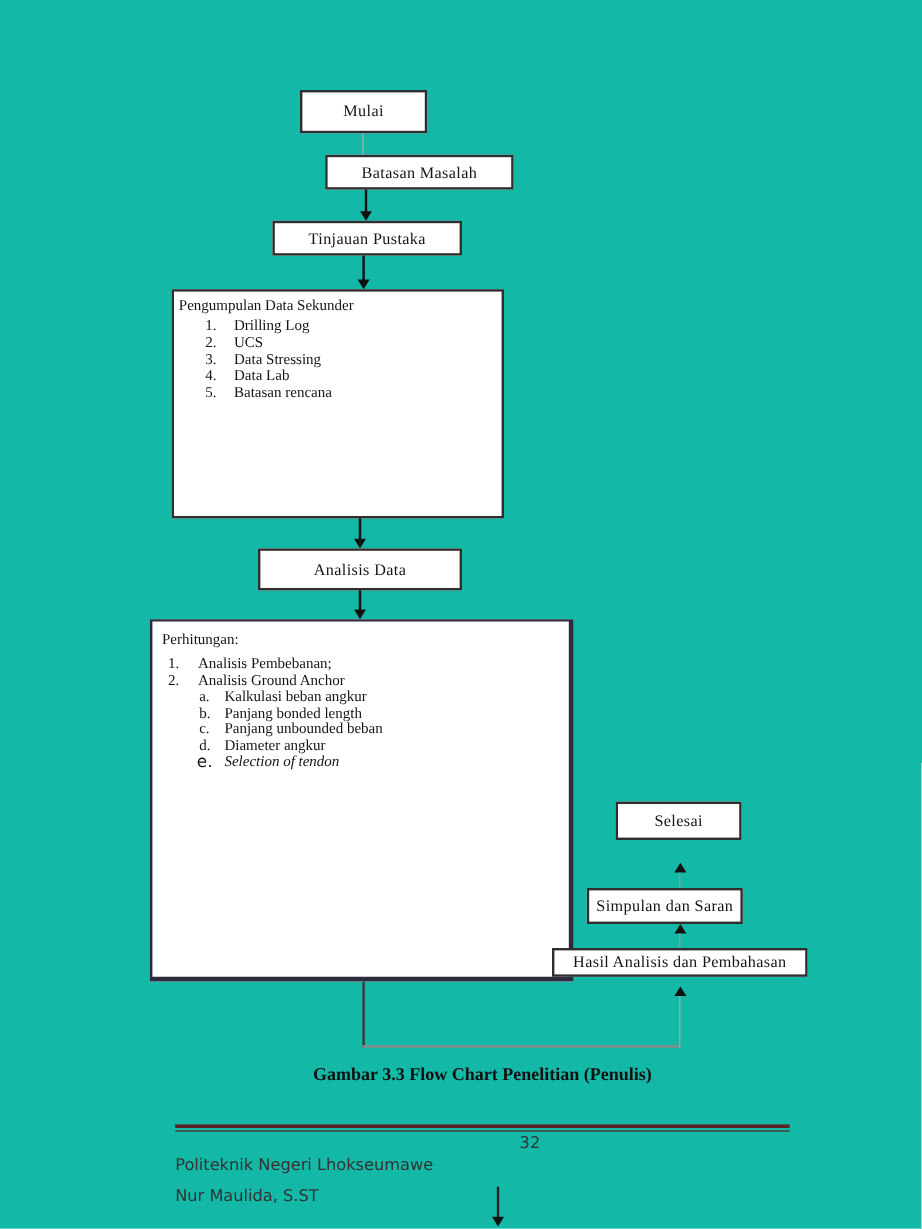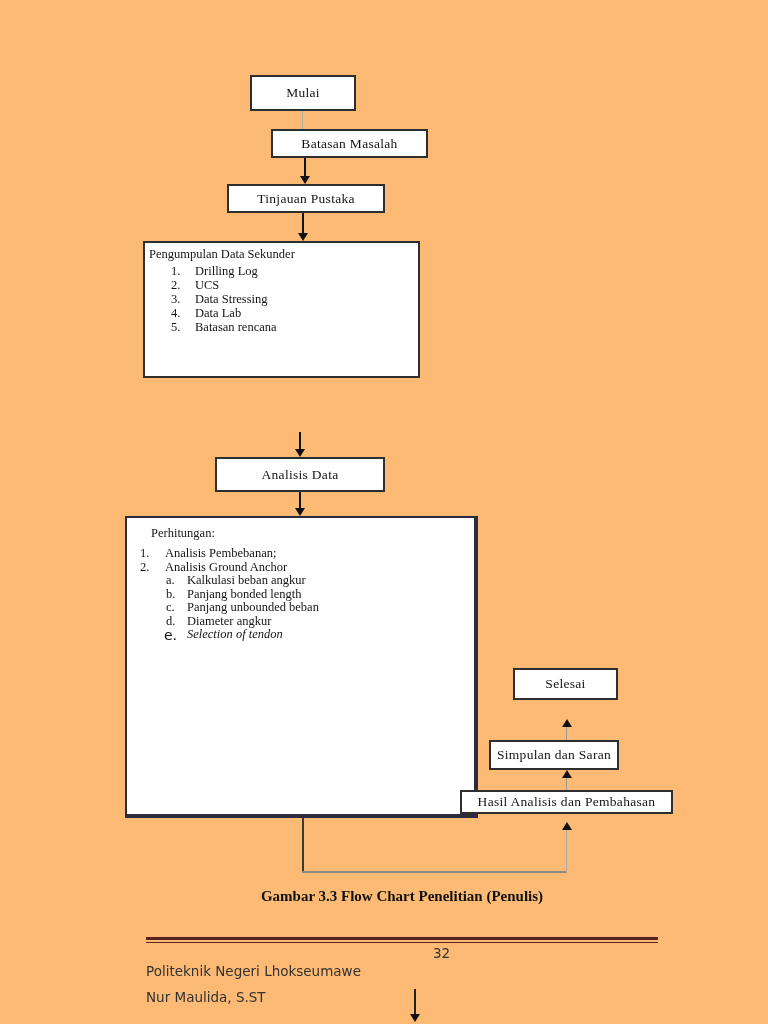--- a/index.html
+++ b/index.html
@@ -1,51 +1,51 @@
 <!DOCTYPE html>
 <html><head>
 <meta charset="utf-8">
 <style>
   html,body{margin:0;padding:0;background:#ffffff;}
   .page{
     position:relative;
     width:768px;height:1024px;
-    background:#fdba74;
+    background:#14b8a6;
     font-family:"Liberation Serif","DejaVu Serif",serif;
     color:#141414;
     overflow:hidden;
   }
   
   .box{
     position:absolute;
     background:#ffffff;
     border:2px solid #2e2e2e;
     box-sizing:border-box;
   }
   .box.centered{
     display:flex;align-items:center;justify-content:center;
     font-size:13.5px;letter-spacing:.3px;
   }
   .box-mulai{left:250px;top:75px;width:106px;height:36px;}
   .box-batasan{left:227px;top:129px;width:157px;height:29px;margin-left:44px;}
   .box-tinjauan{left:227px;top:184px;width:158px;height:29px;}
-  .box-pengumpulan{left:143px;top:241px;width:277px;height:137px;border-width:2px;font-size:12.5px;}
+  .box-pengumpulan{left:143px;top:241px;width:277px;height:191px;border-width:2px;font-size:12.5px;}
   .box-analisis{left:215px;top:457px;width:170px;height:35px;}
   .box-perhitungan{
     left:125px;top:516px;width:353px;height:302px;
     border:2px solid #2c2c3e;
     border-right-width:4px;border-bottom-width:4px;
     font-size:12.5px;
   }
   .box-selesai{left:513px;top:668px;width:105px;height:32px;}
   .box-simpulan{left:489px;top:740px;width:130px;height:30px;}
   .box-hasil{left:460px;top:790px;width:213px;height:24px;z-index:6;}
   
   .box-title{padding:4px 0 2px 4px;}
-  .box-perhitungan .box-title{padding:8px 0 6px 24px;}
+  .box-perhitungan .box-title{padding:8px 0 6px 8px;}
   .lrow{display:flex;line-height:14px;}
   .box-perhitungan .lrow{line-height:13.5px;}
   .lrow .m{flex:0 0 auto;text-align:left;}
   .box-pengumpulan .m{margin-left:26px;width:24px;}
   .lvl1 .m{margin-left:13px;width:25px;}
   .lvl2 .m{margin-left:39px;width:21px;}
   .lrow.big-e .m{
     font-family:"DejaVu Sans","Liberation Sans",sans-serif;
     font-size:14px;line-height:15px;margin-left:37px;width:23px;
   }

